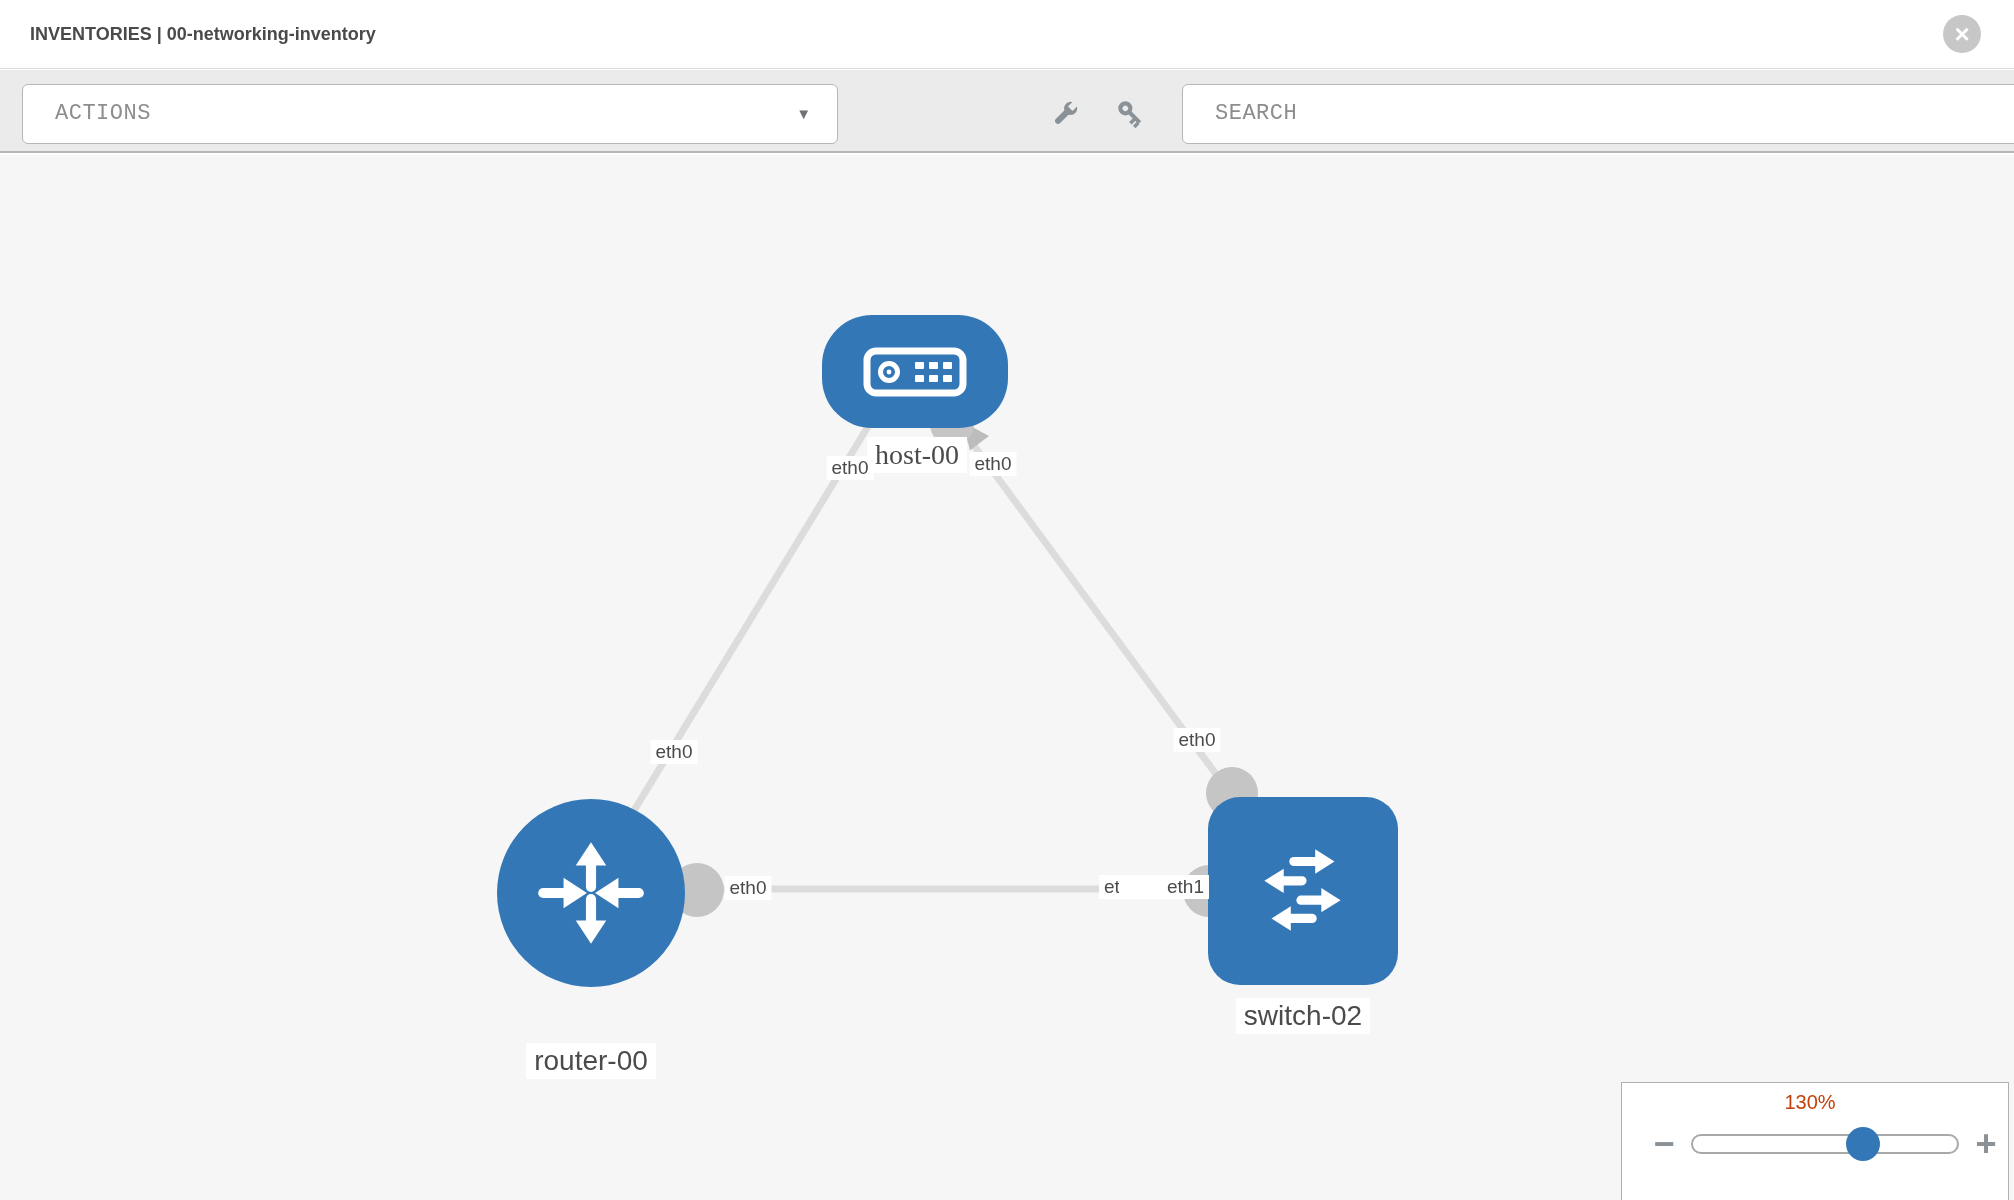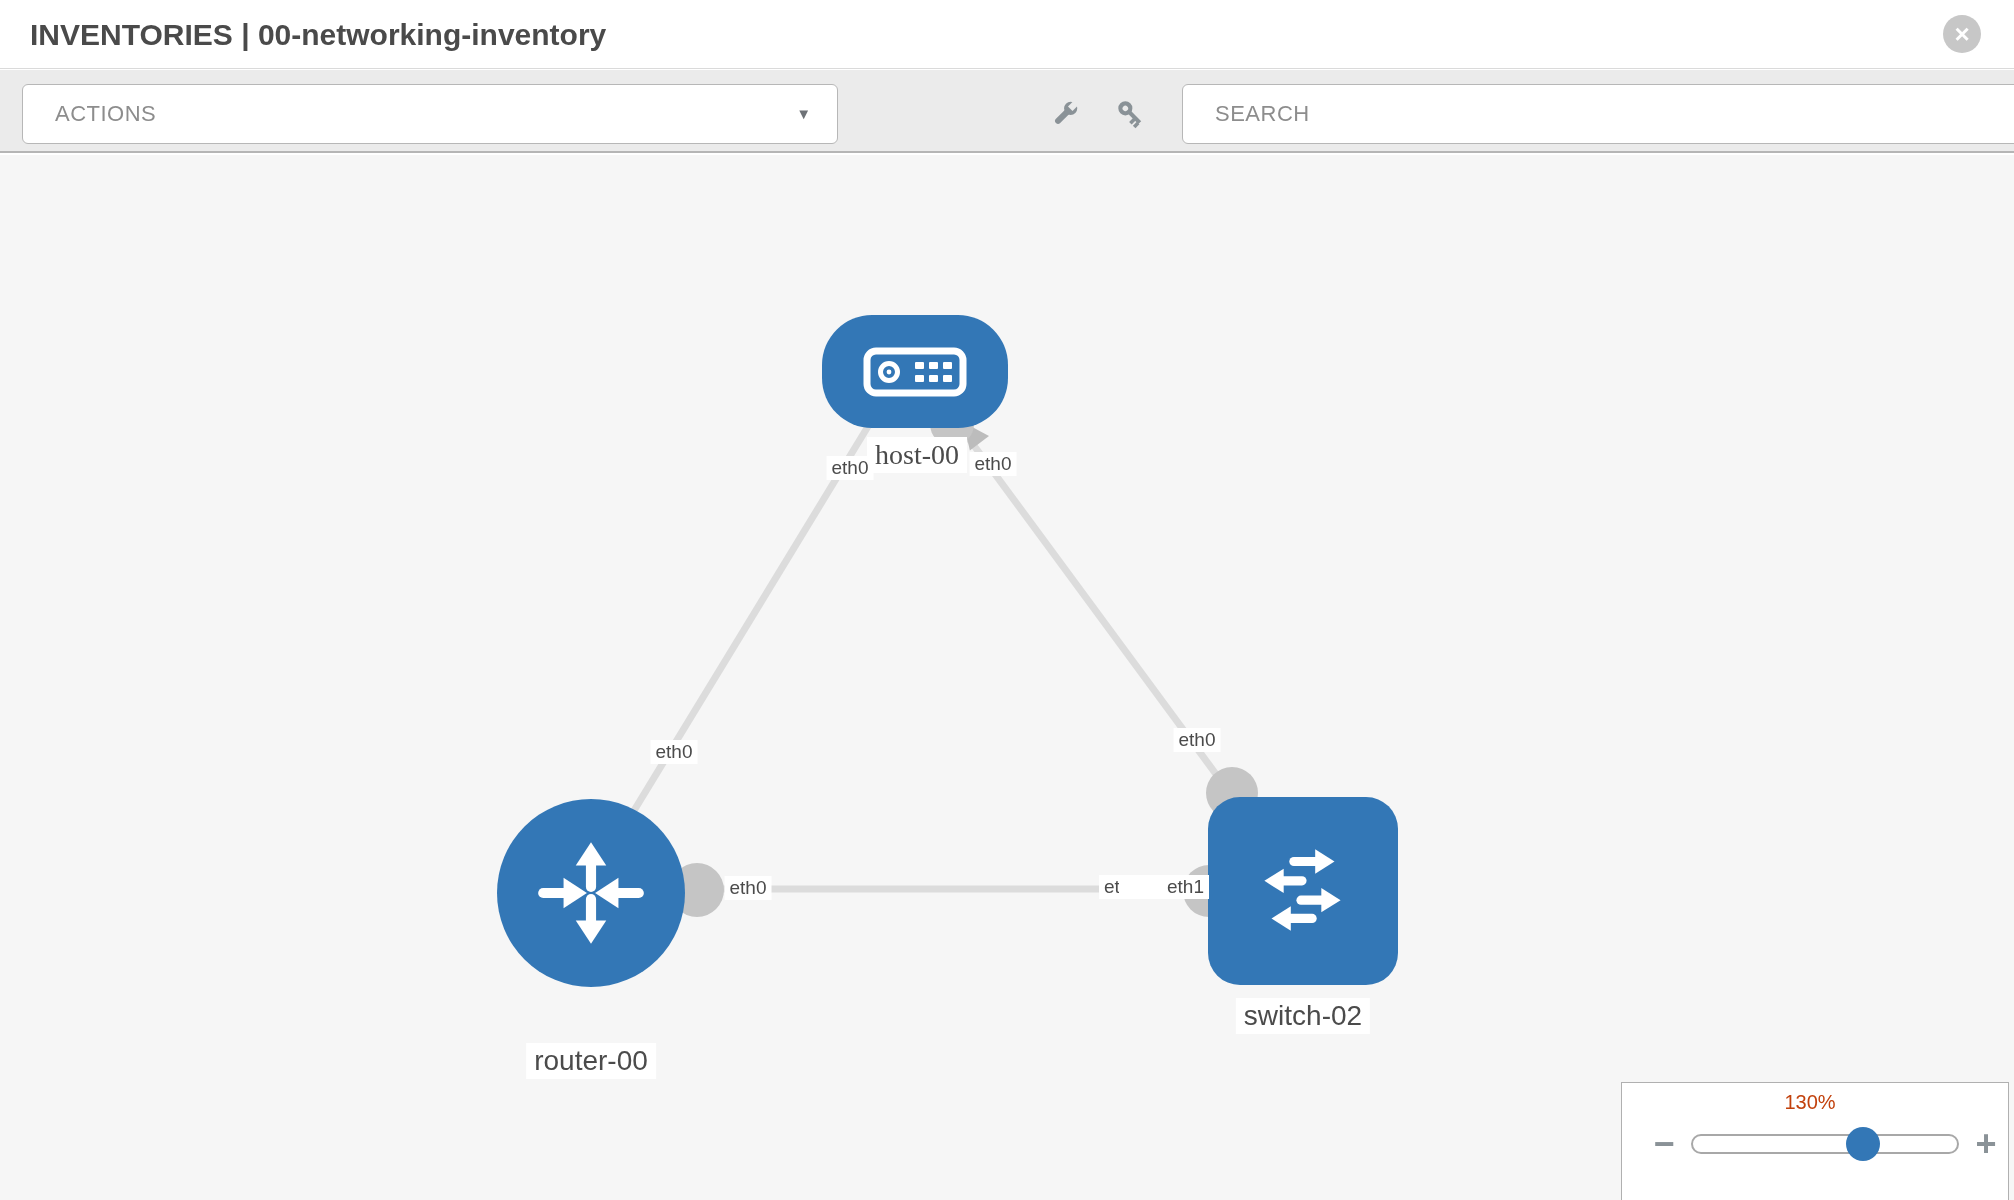--- a/index.html
+++ b/index.html
@@ -3,35 +3,35 @@
 <meta charset="utf-8">
 <style>
   * { margin:0; padding:0; box-sizing:border-box; }
   html,body { width:2014px; height:1200px; overflow:hidden; background:#fff;
               font-family:"Liberation Sans", sans-serif; }
 
   
   .header { position:absolute; left:0; top:0; width:2014px; height:69px;
             background:#fff; border-bottom:1px solid #dadada; }
   .title  { position:absolute; left:30px; top:0; height:69px; line-height:69px;
-            font-size:30px; font-weight:bold; color:#4a4a4a; }
+            font-size:18px; font-weight:bold; color:#4a4a4a; }
   .close-btn { position:absolute; right:33px; top:15px; width:38px; height:38px;
                border-radius:50%; background:#c7c7c7; color:#fff;
                display:flex; align-items:center; justify-content:center;
                font-size:26px; font-weight:bold; cursor:pointer; }
 
   
   .toolbar { position:absolute; left:0; top:70px; width:2014px; height:83px;
              background:#ebebeb; border-bottom:2px solid #b5b5b5; }
   .dd { position:absolute; top:14px; height:60px; background:#fff;
         border:1px solid #b7b7b7; border-radius:6px; }
   .dd-actions { left:22px;  width:816px; }
   .dd-search  { left:1182px; width:945px;padding-left:42px; }
   .dd-label { position:absolute; left:32px; top:0; height:58px; line-height:58px;
-              font-size:22px; color:#8d8d8d; letter-spacing:.5px; }
+              font-size:22px; color:#8d8d8d; letter-spacing:.5px;font-family:Liberation Mono, monospace; }
   .dd-caret { position:absolute; right:26px; top:0; height:58px; line-height:58px;
               font-size:15px; color:#6e7277; }
   .tool-btn { position:absolute; top:14px; width:44px; height:60px;
               display:flex; align-items:center; justify-content:center; cursor:pointer; }
   .tool-wrench { left:1043px; }
   .tool-key    { left:1109px; }
 
   
   .canvas { position:absolute; left:0; top:155px; width:2014px; height:1045px;
             background:#f6f6f6; }

